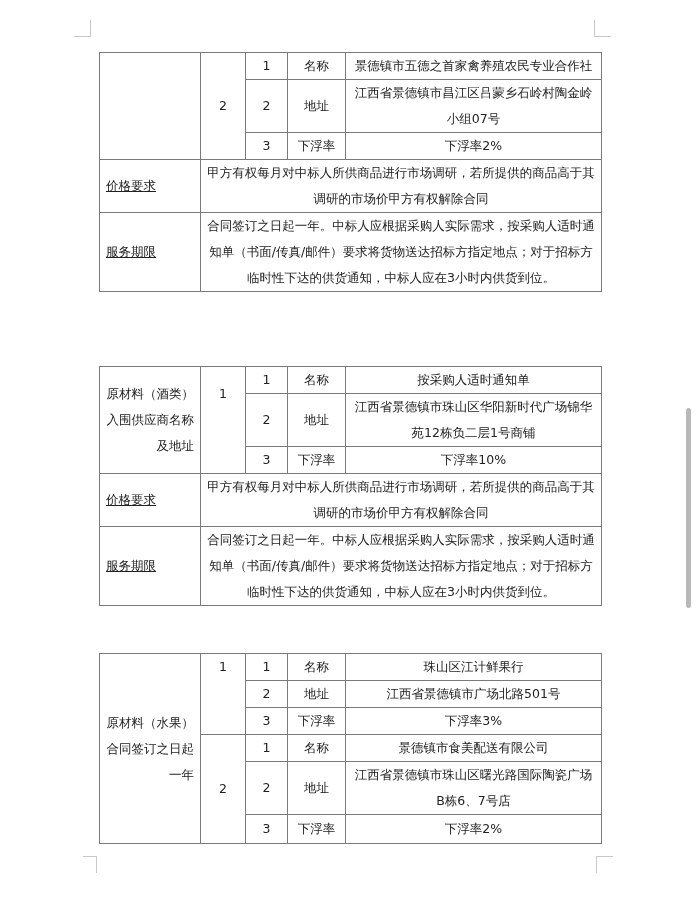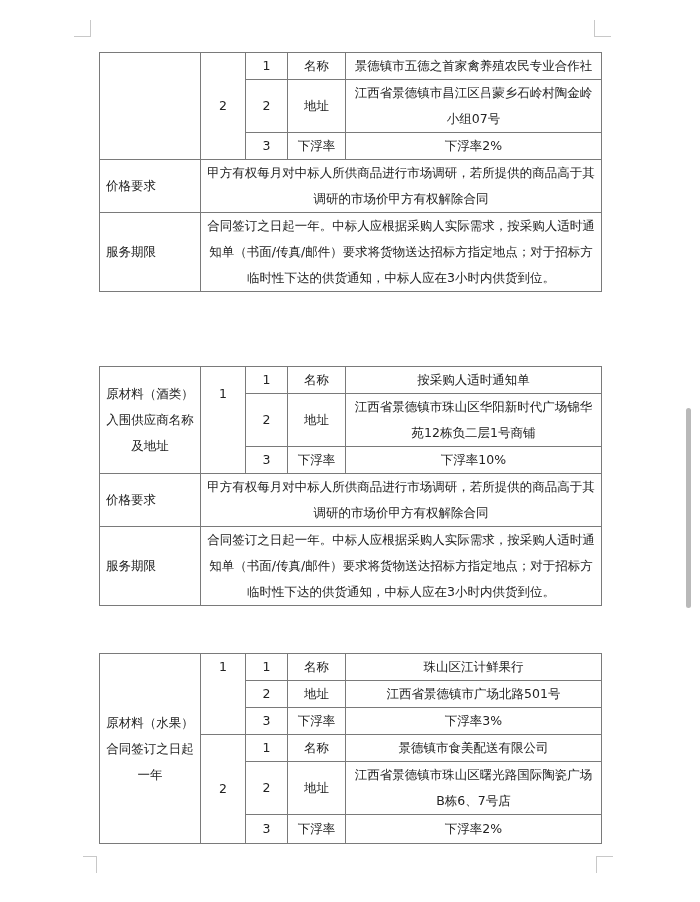--- a/index.html
+++ b/index.html
@@ -9,22 +9,22 @@
   .c-tl { left:74px; top:20px; border-right-width:1px; border-bottom-width:1px; }
   .c-tr { left:594px; top:20px; border-left-width:1px; border-bottom-width:1px; }
   .c-bl { left:83px; top:856px; border-right-width:1px; border-top-width:1px; width:13px; }
   .c-br { left:596px; top:856px; border-left-width:1px; border-top-width:1px; }
   .scrollbar { position:absolute; left:686px; top:408px; width:5px; height:200px; background:#b9b9b9; border-radius:3px; }
 
   table.doc { position:absolute; left:99px; width:502px; border-collapse:collapse; table-layout:fixed; font-size:12.5px; }
   table.doc td { border:1px solid #7a7a7a; padding:0 6px; line-height:26px; vertical-align:middle; }
   .c1 { width:101px; } .c2 { width:45px; } .c3 { width:42px; } .c4 { width:58px; } .c5 { width:256px; }
   td.ctr { text-align:center; }
-  td.lbl { vertical-align:top; }
-  td.wrap-lbl { text-align:center; line-height:26px; padding:0 4px; }
+  td.lbl { vertical-align:top;text-decoration:underline; }
+  td.wrap-lbl { text-align:right; line-height:26px; padding:0 4px; }
   td.txt { text-align:center; }
   #t1 { top:52px; } #t2 { top:366px; } #t3 { top:653px; }
 </style>
 </head>
 <body>
 
 <div class="corner c-tl"></div>
 <div class="corner c-tr"></div>
 <div class="corner c-bl"></div>
 <div class="corner c-br"></div>

